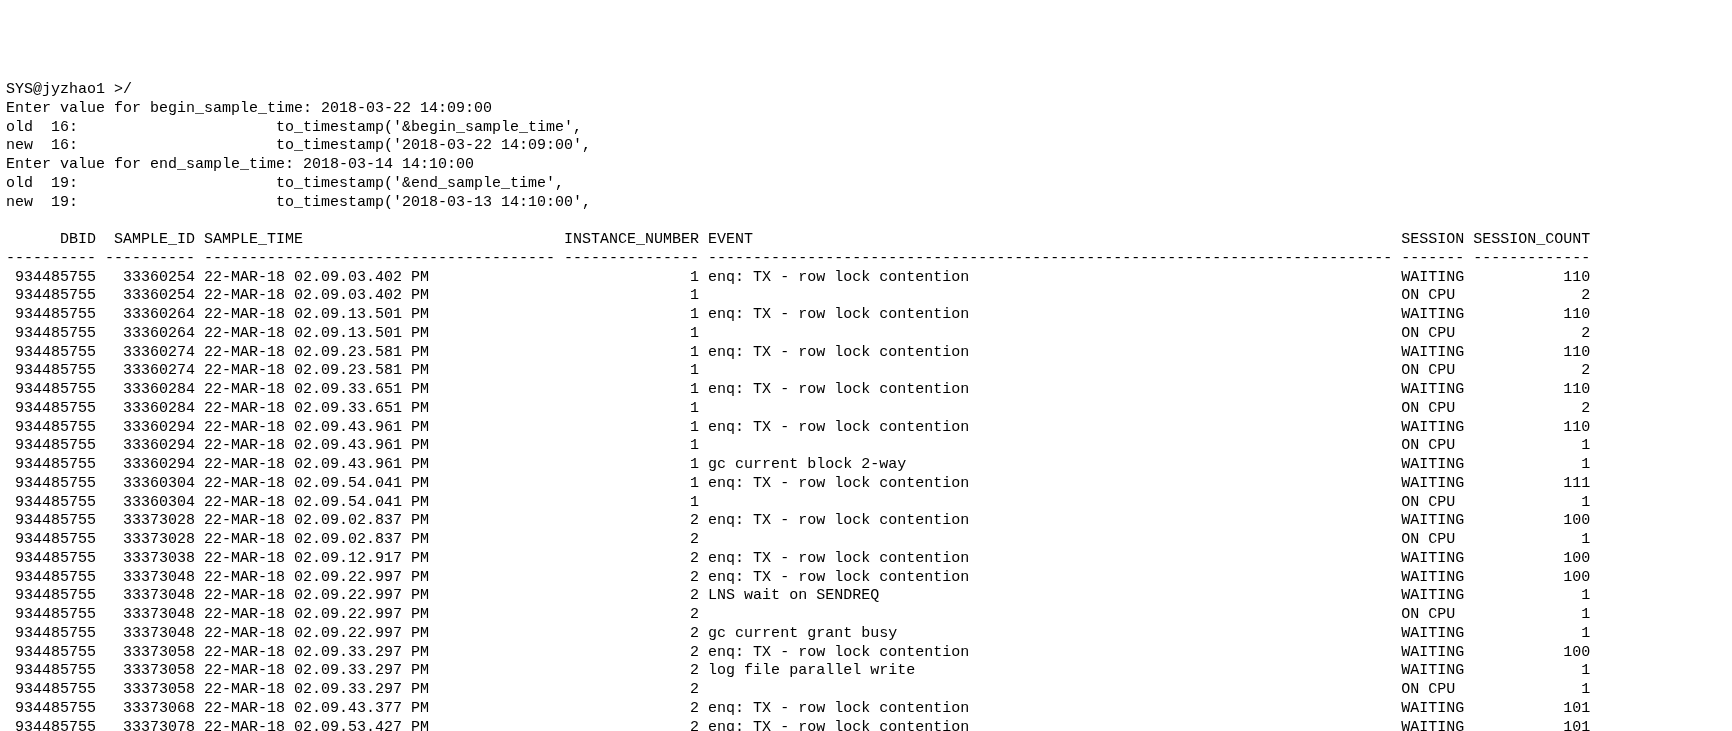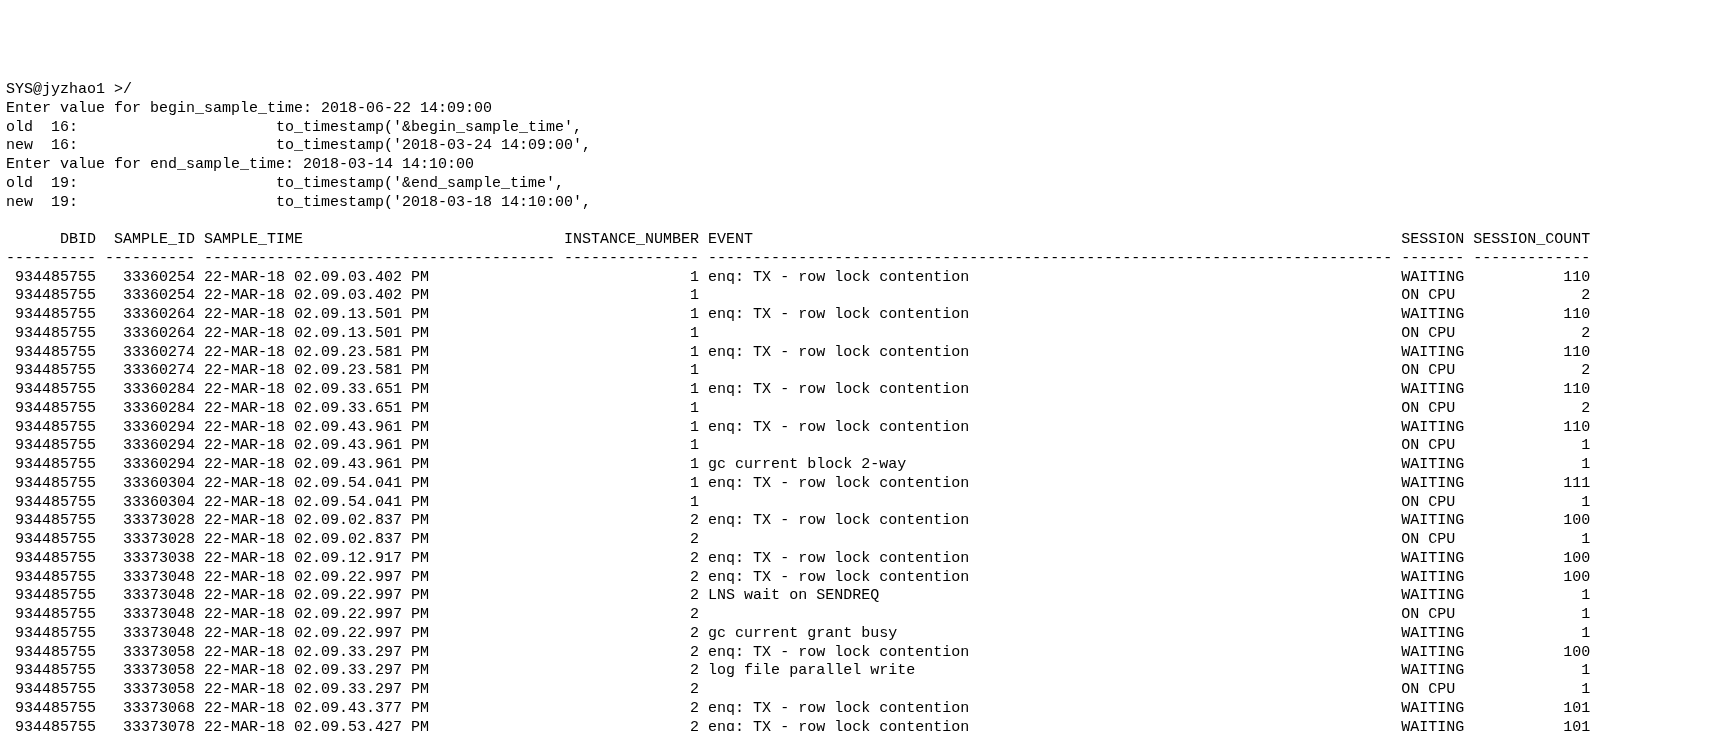--- a/index.html
+++ b/index.html
@@ -15,26 +15,26 @@
     .terminal-output {
       white-space: pre;
     }
   </style>
 </head>
 <body>
 
 
 
 <div class="terminal-output"><span>SYS@jyzhao1 &gt;/</span>
-<span>Enter value for begin_sample_time: 2018-06-22 14:09:00</span>
+<span>Enter value for begin_sample_time: 2018-03-22 14:09:00</span>
 <span>old  16:                      to_timestamp('&amp;begin_sample_time',</span>
-<span>new  16:                      to_timestamp('2018-03-24 14:09:00',</span>
+<span>new  16:                      to_timestamp('2018-03-22 14:09:00',</span>
 <span>Enter value for end_sample_time: 2018-03-14 14:10:00</span>
 <span>old  19:                      to_timestamp('&amp;end_sample_time',</span>
-<span>new  19:                      to_timestamp('2018-03-18 14:10:00',</span>
+<span>new  19:                      to_timestamp('2018-03-13 14:10:00',</span>
 
 <span id="header-line">      DBID  SAMPLE_ID SAMPLE_TIME                             INSTANCE_NUMBER EVENT                                                                        SESSION SESSION_COUNT</span>
 <span id="sep-line">---------- ---------- --------------------------------------- --------------- ---------------------------------------------------------------------------- ------- -------------</span>
 <span id="data-rows"> 934485755   33360254 22-MAR-18 02.09.03.402 PM                             1 enq: TX - row lock contention                                                WAITING           110
  934485755   33360254 22-MAR-18 02.09.03.402 PM                             1                                                                              ON CPU              2
  934485755   33360264 22-MAR-18 02.09.13.501 PM                             1 enq: TX - row lock contention                                                WAITING           110
  934485755   33360264 22-MAR-18 02.09.13.501 PM                             1                                                                              ON CPU              2
  934485755   33360274 22-MAR-18 02.09.23.581 PM                             1 enq: TX - row lock contention                                                WAITING           110
  934485755   33360274 22-MAR-18 02.09.23.581 PM                             1                                                                              ON CPU              2
  934485755   33360284 22-MAR-18 02.09.33.651 PM                             1 enq: TX - row lock contention                                                WAITING           110

